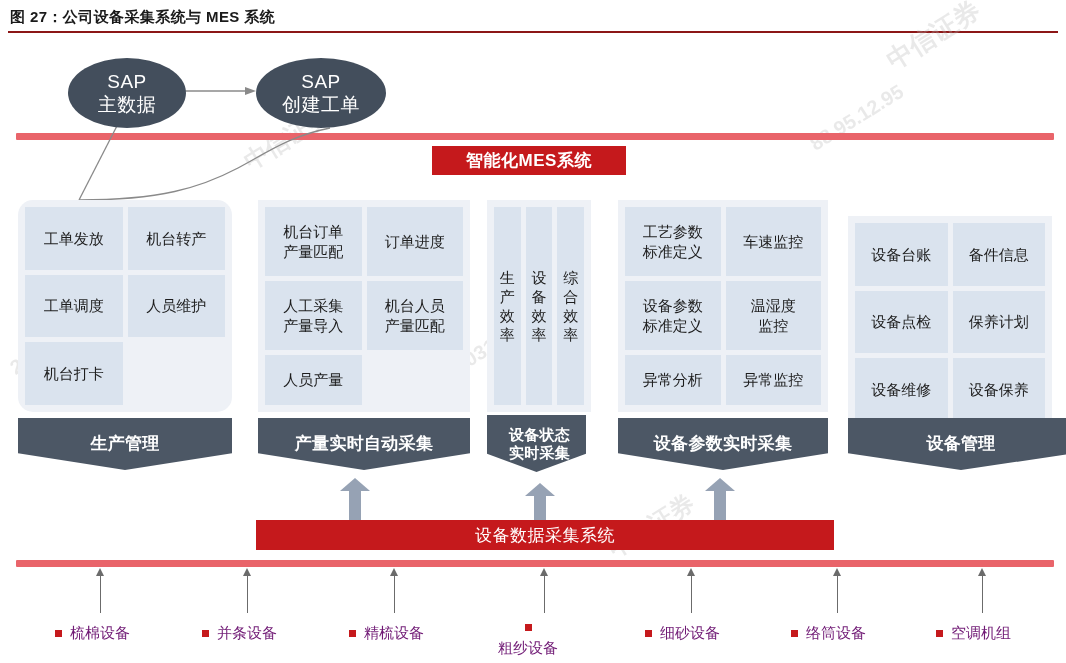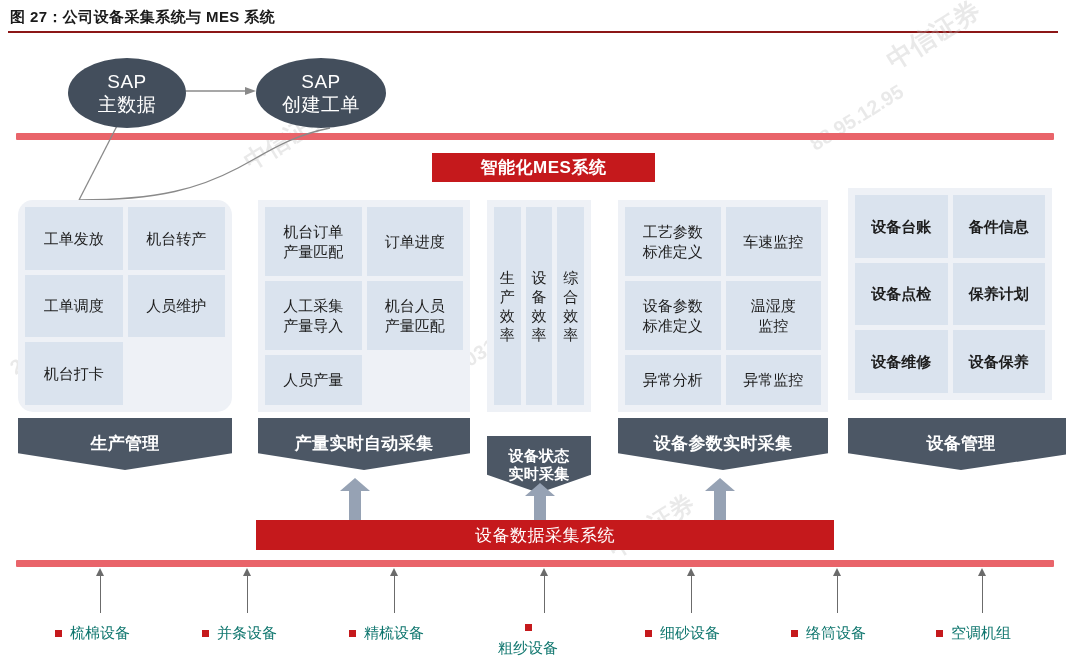--- a/index.html
+++ b/index.html
@@ -80,21 +80,21 @@
 
   
   .red-banner{
     position:absolute;background:#c5191c;color:#fff;
     display:flex;align-items:center;justify-content:center;
     font-size:17px;font-weight:normal;letter-spacing:.5px;
   }
 
   
   .dev{position:absolute;display:flex;align-items:center;gap:8px;
-       font-size:15px;color:#0f766e;white-space:nowrap;}
+       font-size:15px;color:#701a75;white-space:nowrap;}
   .dev .bullet{width:7px;height:7px;background:#c5191c;display:inline-block;}
 
   .thin-arrow{position:absolute;width:9px;}
   .thin-arrow .shaft{position:absolute;left:4px;top:7px;width:1px;bottom:0;background:#6b6b6b;}
   .thin-arrow .head{
     position:absolute;left:0;top:0;width:0;height:0;
     border-left:4.5px solid transparent;border-right:4.5px solid transparent;
     border-bottom:8px solid #6b6b6b;
   }
 
@@ -130,21 +130,21 @@
   <div class="ellipse" style="left:68px;top:58px;width:118px;height:70px;">
     <div>SAP</div>
     <div class="l2">主数据</div>
   </div>
 
   <div class="ellipse" style="left:256px;top:58px;width:130px;height:70px;">
     <div>SAP</div>
     <div class="l2">创建工单</div>
   </div>
 
-  <div class="mes-banner" style="left:432px;top:153px;width:223px;height:29px;align-items:center;">
+  <div class="mes-banner" style="left:432px;top:146px;width:194px;height:29px;align-items:center;">
     <span>智能化MES系统</span>
   </div>
 
   <div class="col" style="left:18px;top:200px;width:214px;height:212px;border-radius:15px;">
     <div class="grid g2">
       <div class="cell">工单发放</div>
       <div class="cell">机台转产</div>
       <div class="cell">工单调度</div>
       <div class="cell">人员维护</div>
       <div class="cell">机台打卡</div>
@@ -167,39 +167,39 @@
     <span>产量实时自动采集</span>
   </div>
 
   <div class="col" style="left:487px;top:200px;width:104px;height:212px;">
     <div class="grid g1">
       <div class="cell">生产效率</div>
       <div class="cell">设备效率</div>
       <div class="cell">综合效率</div>
     </div>
   </div>
-  <div class="footer small" style="left:487px;top:436px;width:104px;height:57px;">
+  <div class="footer small" style="left:487px;top:415px;width:93px;height:57px;padding-left:6px;">
     <span>设备状态<br>实时采集</span>
   </div>
 
   <div class="col" style="left:618px;top:200px;width:210px;height:212px;">
     <div class="grid g2">
       <div class="cell">工艺参数<br>标准定义</div>
       <div class="cell">车速监控</div>
       <div class="cell">设备参数<br>标准定义</div>
       <div class="cell">温湿度<br>监控</div>
       <div class="cell">异常分析</div>
       <div class="cell">异常监控</div>
     </div>
   </div>
   <div class="footer" style="left:618px;top:418px;width:210px;height:52px;">
     <span>设备参数实时采集</span>
   </div>
 
-  <div class="col" style="left:848px;top:188px;width:204px;height:212px;font-weight:bold;">
+  <div class="col" style="left:848px;top:216px;width:204px;height:212px;">
     <div class="grid g2">
       <div class="cell">设备台账</div>
       <div class="cell">备件信息</div>
       <div class="cell">设备点检</div>
       <div class="cell">保养计划</div>
       <div class="cell">设备维修</div>
       <div class="cell">设备保养</div>
     </div>
   </div>
   <div class="footer" style="left:848px;top:418px;width:226px;height:52px;">

